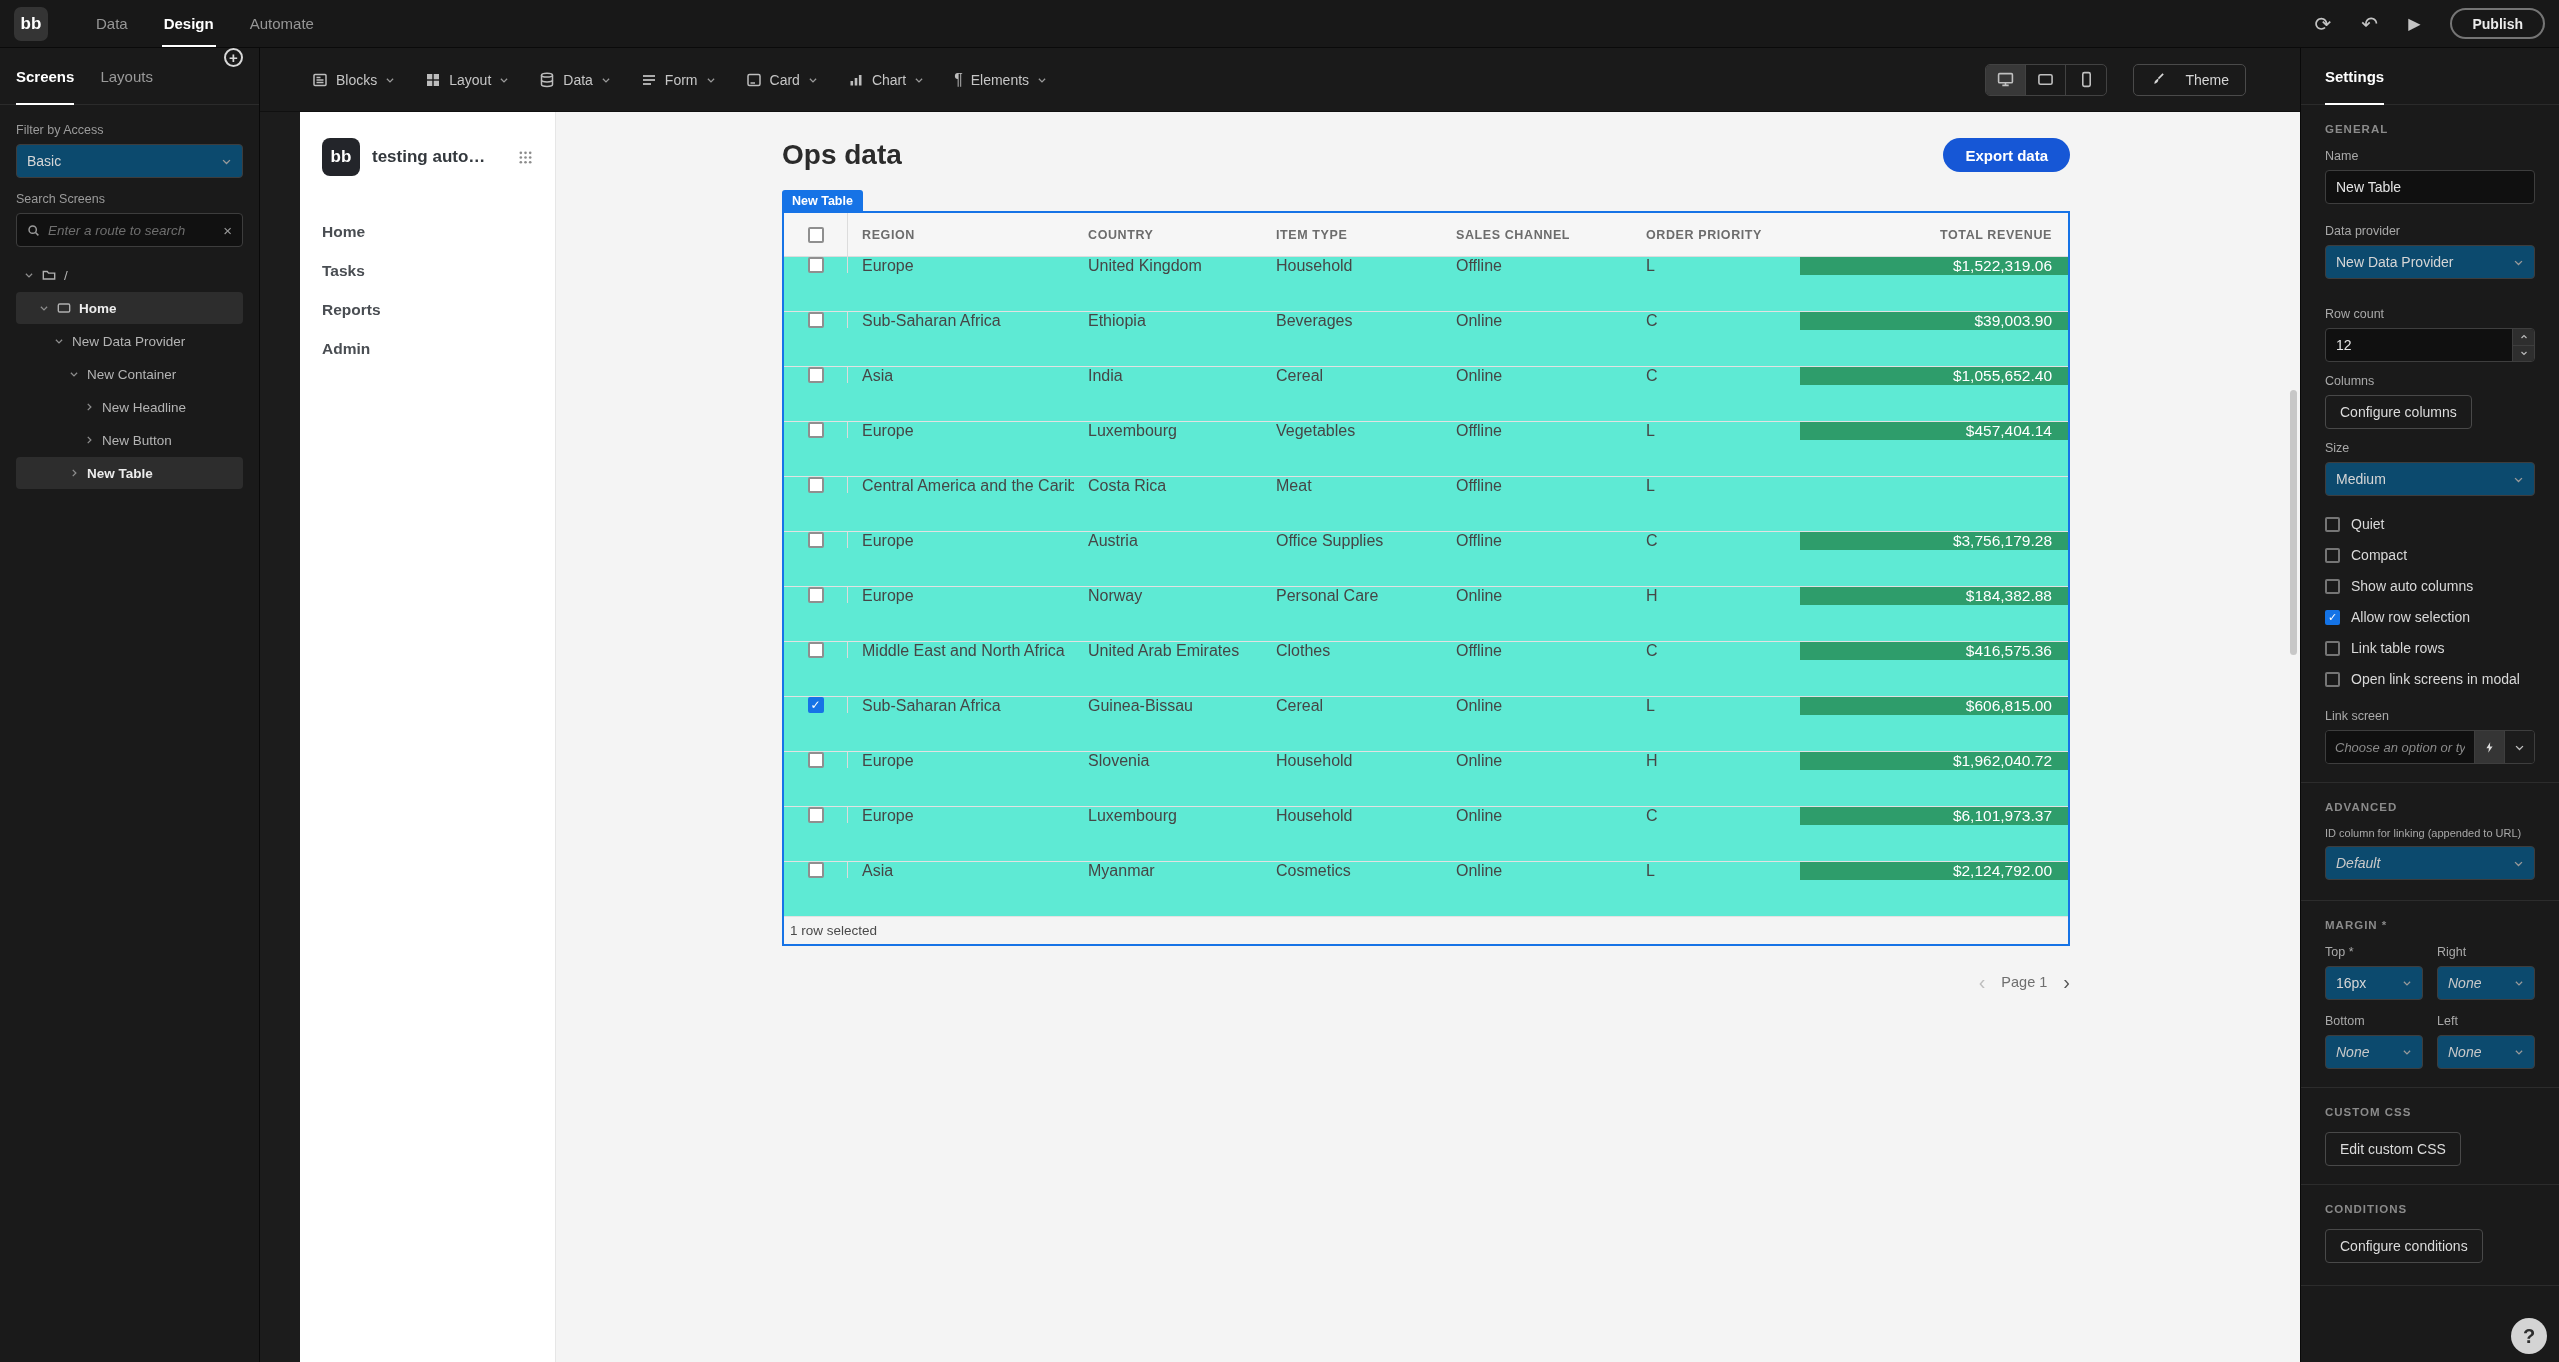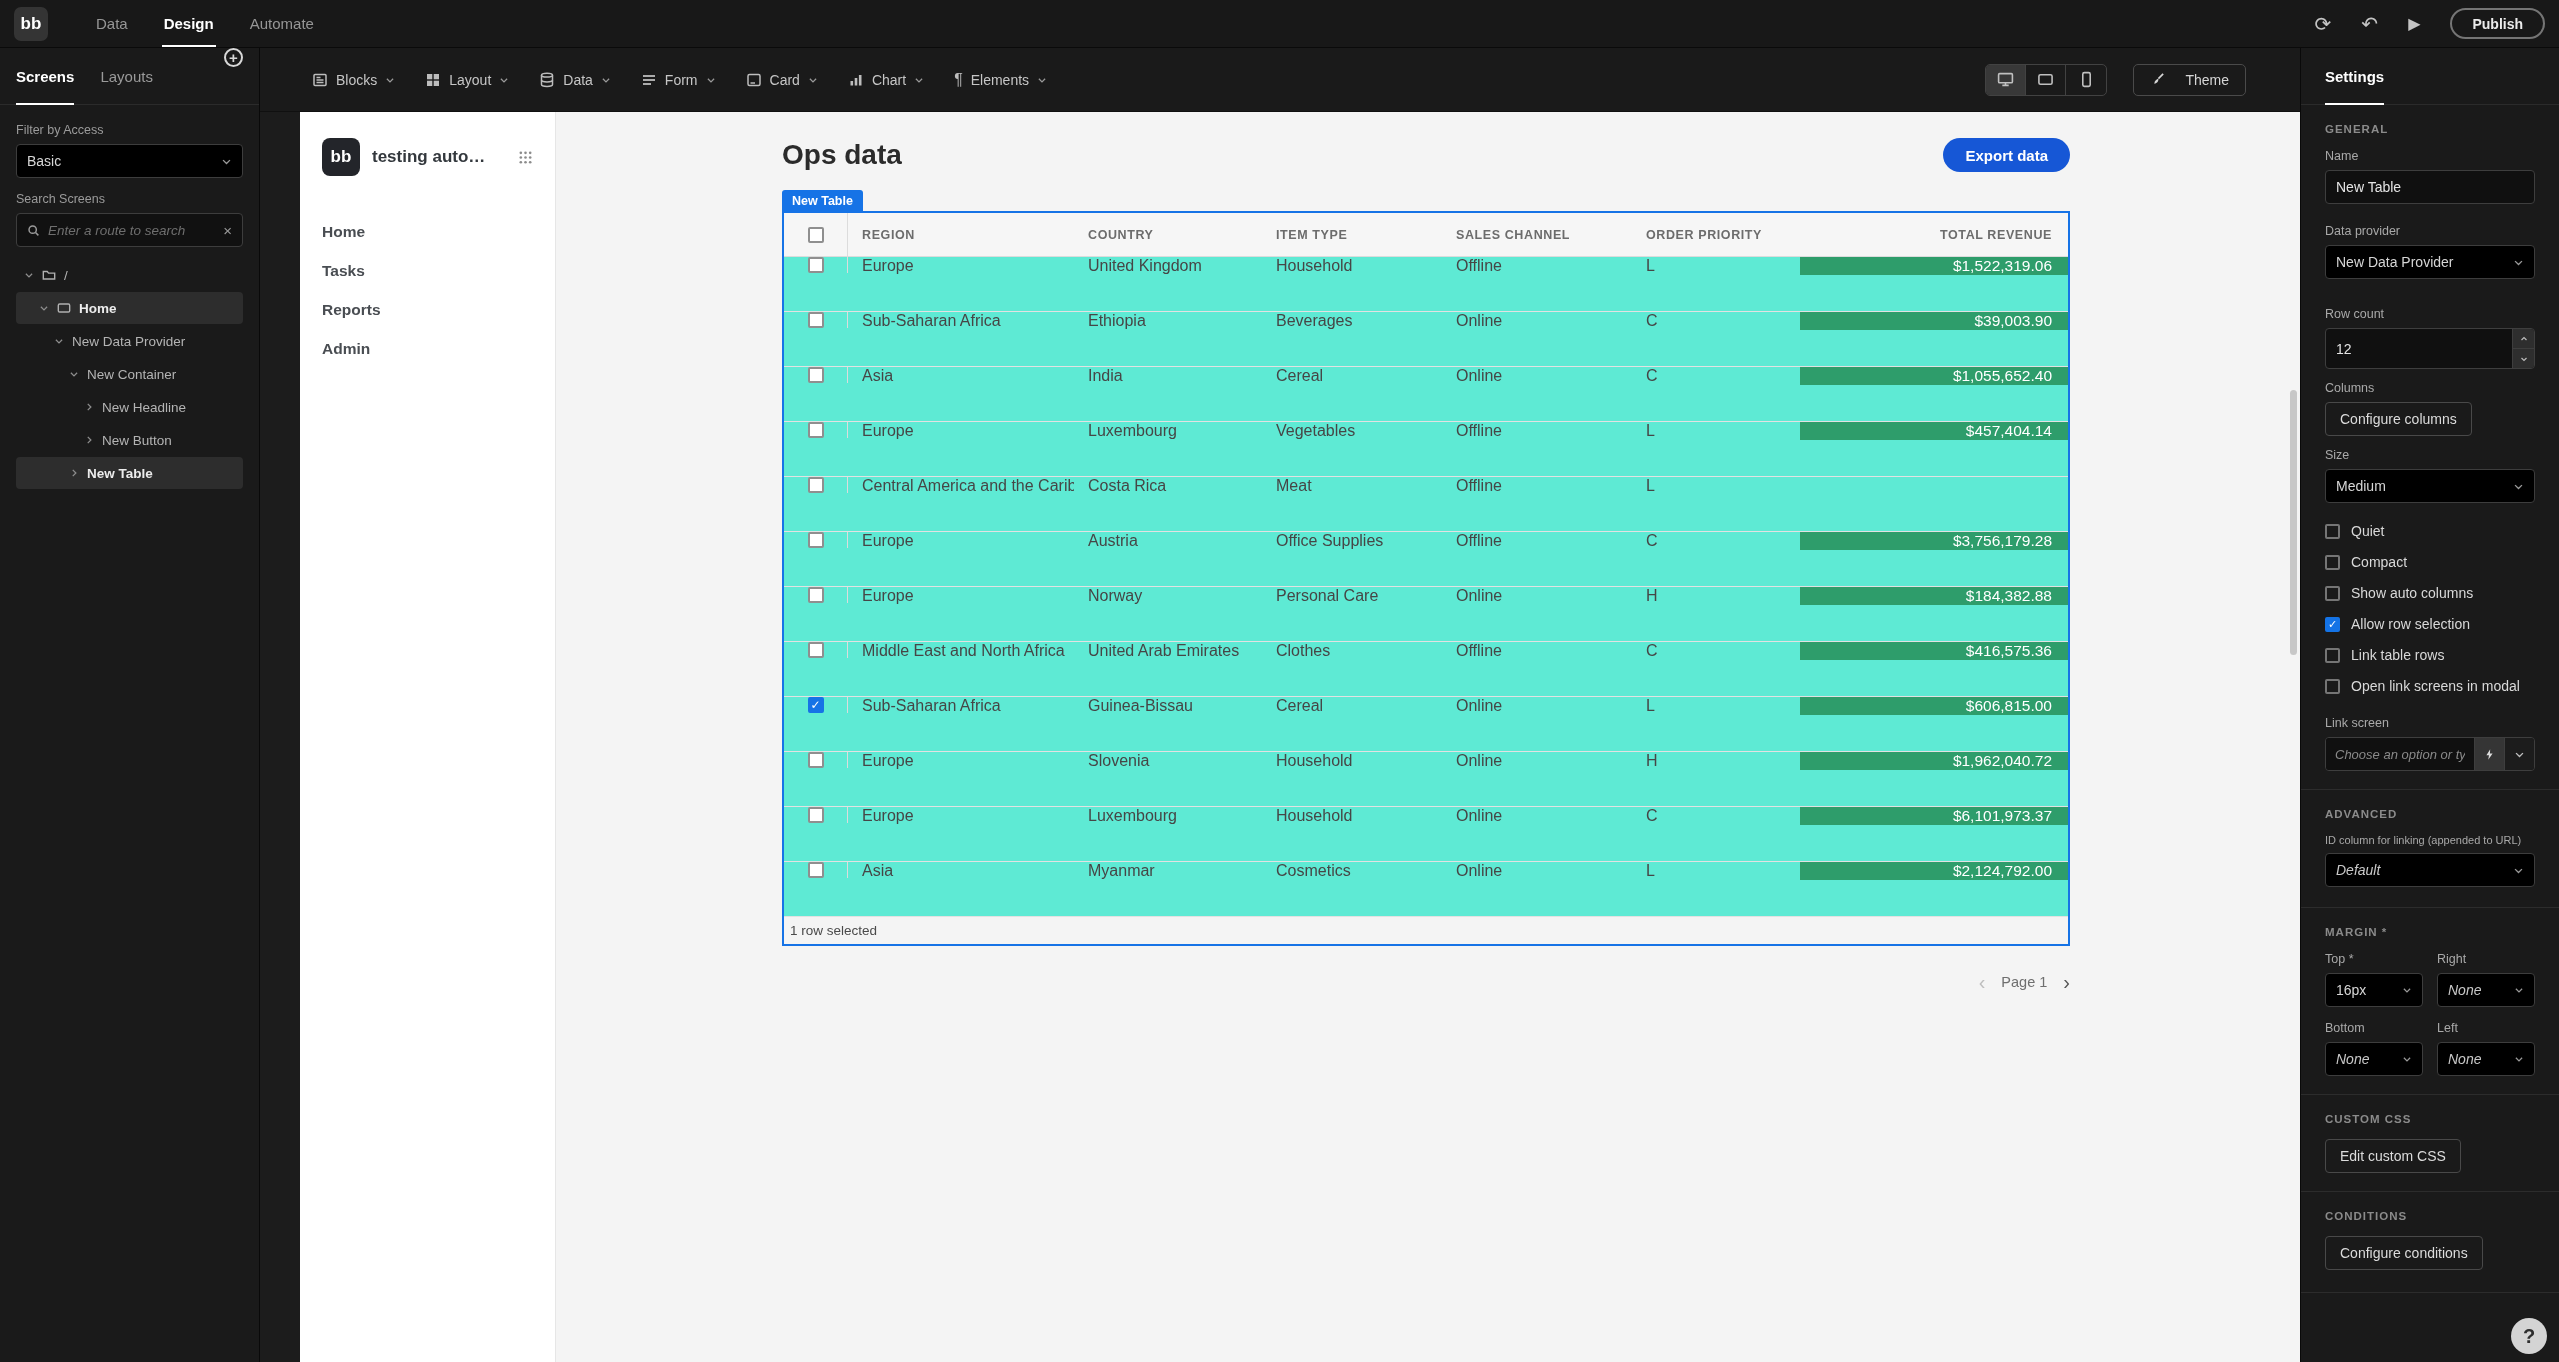--- a/index.html
+++ b/index.html
@@ -31,21 +31,21 @@
   .panel-tabs { height:57px; display:flex; align-items:flex-start; padding:0 16px;
     border-bottom:1px solid #2b2b2b; }
   .panel-tab { position:relative; height:100%; display:flex; align-items:center; margin-right:26px;
     color:#9a9a9a; font-size:15px; }
   .panel-tab.active { color:#fff; font-weight:bold; }
   .panel-tab.active::after { content:""; position:absolute; left:0; right:0; bottom:-1px; height:2px; background:#fff; }
   .add-btn { margin-left:auto; width:19px; height:19px; border:2px solid #d8d8d8; border-radius:50%;
     color:#d8d8d8; font-size:15px; font-weight:bold; display:flex; align-items:center; justify-content:center; line-height:1; }
   .panel-body { padding:14px 16px 0; }
   .small-label { font-size:12.5px; color:#9b9b9b; margin:4px 0 7px; }
-  .dk-select { height:34px; background:#000000; border:1px solid #3d3d3d; border-radius:4px;
+  .dk-select { height:34px; background:#0c4a6e; border:1px solid #3d3d3d; border-radius:4px;
     display:flex; align-items:center; padding:0 10px; color:#d6d6d6; font-size:14px; }
   .dk-select .chev { margin-left:auto; color:#9a9a9a; display:flex; }
   .search-box { height:34px; background:#111; border:1px solid #3d3d3d; border-radius:4px;
     display:flex; align-items:center; padding:0 10px; gap:8px; margin-bottom:12px; }
   .search-box input { flex:1; background:transparent; border:none; outline:none; color:#d6d6d6;
     font-size:13.5px; min-width:0; font-family:inherit; }
   .search-box input::placeholder { color:#6f6f6f; font-style:italic; }
   .search-clear { color:#9a9a9a; font-size:15px; }
   .tree { margin-top:6px; font-size:13.5px; }
   .tree-row { height:32px; display:flex; align-items:center; gap:8px; border-radius:4px;
@@ -126,21 +126,21 @@
   .settings-tab { position:relative; height:100%; display:flex; align-items:center; color:#fff;
     font-size:15px; font-weight:bold; }
   .settings-tab::after { content:""; position:absolute; left:0; right:0; bottom:-1px; height:2px; background:#fff; }
   .settings-body { padding:10px 24px 0; flex:1; overflow:hidden; }
   .sec-head { font-size:11.5px; font-weight:bold; letter-spacing:1px; color:#8b8b8b; margin:8px 0 14px; }
   .f-label { font-size:12.5px; color:#a9a9a9; margin-bottom:7px; }
   .f-label.long { font-size:11px; white-space:nowrap; }
   .f-block { margin-bottom:20px; }
   .txt-input { width:100%; height:34px; background:#101010; border:1px solid #3e3e3e; border-radius:4px;
     color:#e4e4e4; font-size:14px; padding:0 10px; outline:none; font-family:inherit; }
-  .num-wrap { display:flex; height:41px; border:1px solid #3e3e3e; border-radius:4px; overflow:hidden; background:#101010; }
+  .num-wrap { display:flex; height:34px; border:1px solid #3e3e3e; border-radius:4px; overflow:hidden; background:#101010; }
   .num-wrap input { flex:1; background:transparent; border:none; outline:none; color:#e4e4e4;
     font-size:14px; padding:0 10px; min-width:0; font-family:inherit; }
   .steppers { width:22px; display:flex; flex-direction:column; border-left:1px solid #3e3e3e; }
   .stepper { flex:1; background:#2e2e2e; display:flex; align-items:center; justify-content:center; color:#bbb; }
   .stepper:first-child { border-bottom:1px solid #3e3e3e; }
   .btn-secondary { display:inline-flex; height:34px; padding:0 14px; border:1px solid #494949; border-radius:4px;
     color:#dcdcdc; font-size:14px; align-items:center; background:transparent; }
   .chk-row { display:flex; align-items:center; gap:11px; margin:15px 0; height:16px; }
   .dk-cb { width:15px; height:15px; border:2px solid #757575; border-radius:2px; display:flex;
     align-items:center; justify-content:center; color:transparent; font-size:11px; flex:0 0 15px; }

